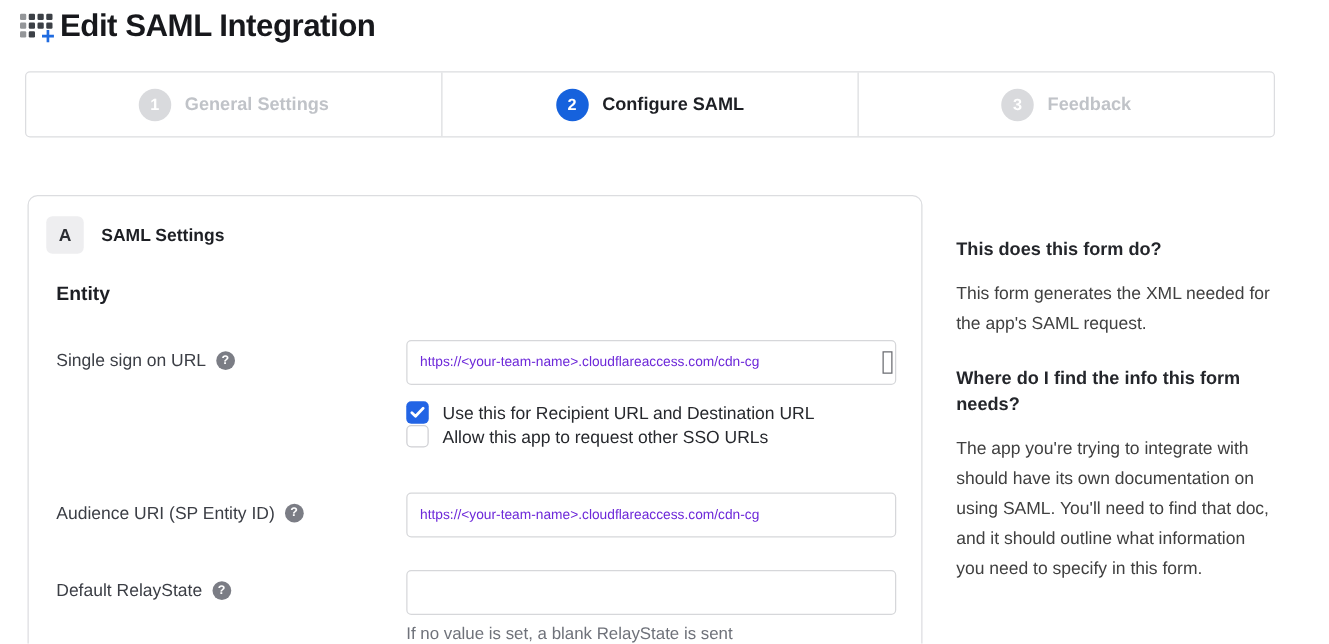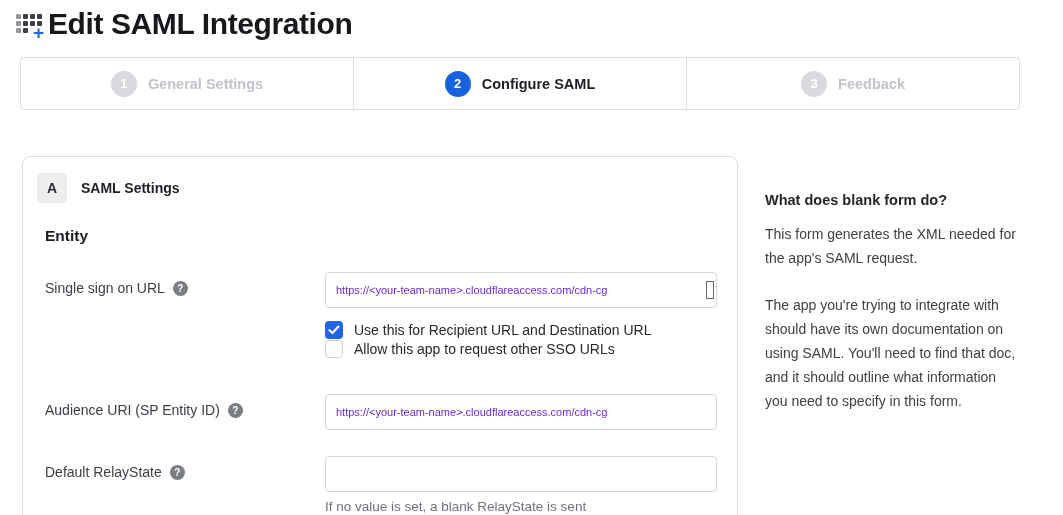--- a/index.html
+++ b/index.html
@@ -10,21 +10,21 @@
   
   .header { position:absolute; top:7px; left:15px; display:flex; align-items:center; }
   .grid-icon { position:relative; width:30px; height:27px; margin-right:3px; }
   .grid-icon .cells { position:absolute; top:3px; left:1px; display:grid;
     grid-template-columns:repeat(4,5px); grid-template-rows:repeat(3,5px); gap:2px; }
   .grid-icon .cells i { background:#3c4046; border-radius:1px; }
   .grid-icon .cells i.dim { opacity:.55; }
   .grid-icon .cells i.hide { visibility:hidden; }
   .grid-icon .plus { position:absolute; right:1px; bottom:-4px; color:#1f6be0;
     font-size:19px; font-weight:700; line-height:1; }
-  .page-title { font-size:30px; font-weight:700; color:#17181c; letter-spacing:-0.4px; }
+  .page-title { font-size:25px; font-weight:700; color:#17181c; letter-spacing:-0.4px; }
 
   
   .steps { position:absolute; top:57px; left:20px; width:1000px; height:53px;
     border:1px solid #dcdde0; border-radius:4px; display:flex; background:#fff; }
   .step { flex:1; display:flex; align-items:center; justify-content:center; gap:11px; cursor:default; }
   .step + .step { border-left:1px solid #dcdde0; }
   .step-circle { width:26px; height:26px; border-radius:50%; background:#d9dadd; color:#fff;
     font-size:13px; font-weight:700; display:flex; align-items:center; justify-content:center; }
   .step-label { font-size:14.5px; font-weight:700; color:#c0c3c8; }
   .step.active .step-circle { background:#1662dd; }
@@ -159,18 +159,19 @@
       </div>
       <div class="field-col">
         <input class="text-input" type="text" value="" style="">
         <div class="hint">If no value is set, a blank RelayState is sent</div>
       </div>
     </div>
 
   </div>
 
   <div class="help-panel">
-    <h4>What does blank form do?</h4>
+    <h4>This does this form do?</h4>
     <p>This form generates the XML needed for the app's SAML request.</p>
+    <h4>Where do I find the info this form needs?</h4>
     <p>The app you're trying to integrate with should have its own documentation on using SAML. You'll need to find that doc, and it should outline what information you need to specify in this form.</p>
   </div>
 
 </div>
 
 </body></html>

